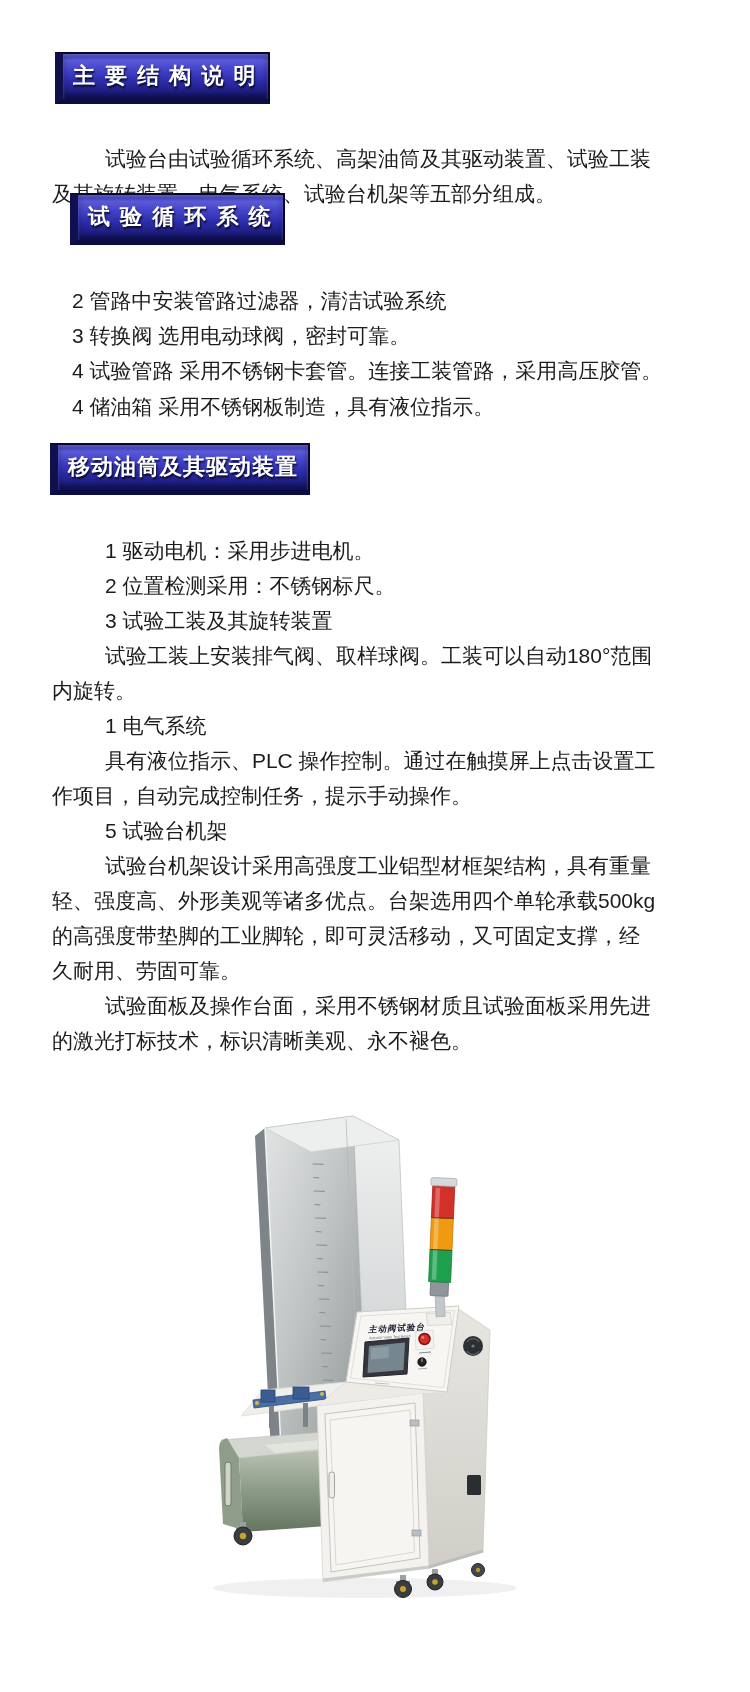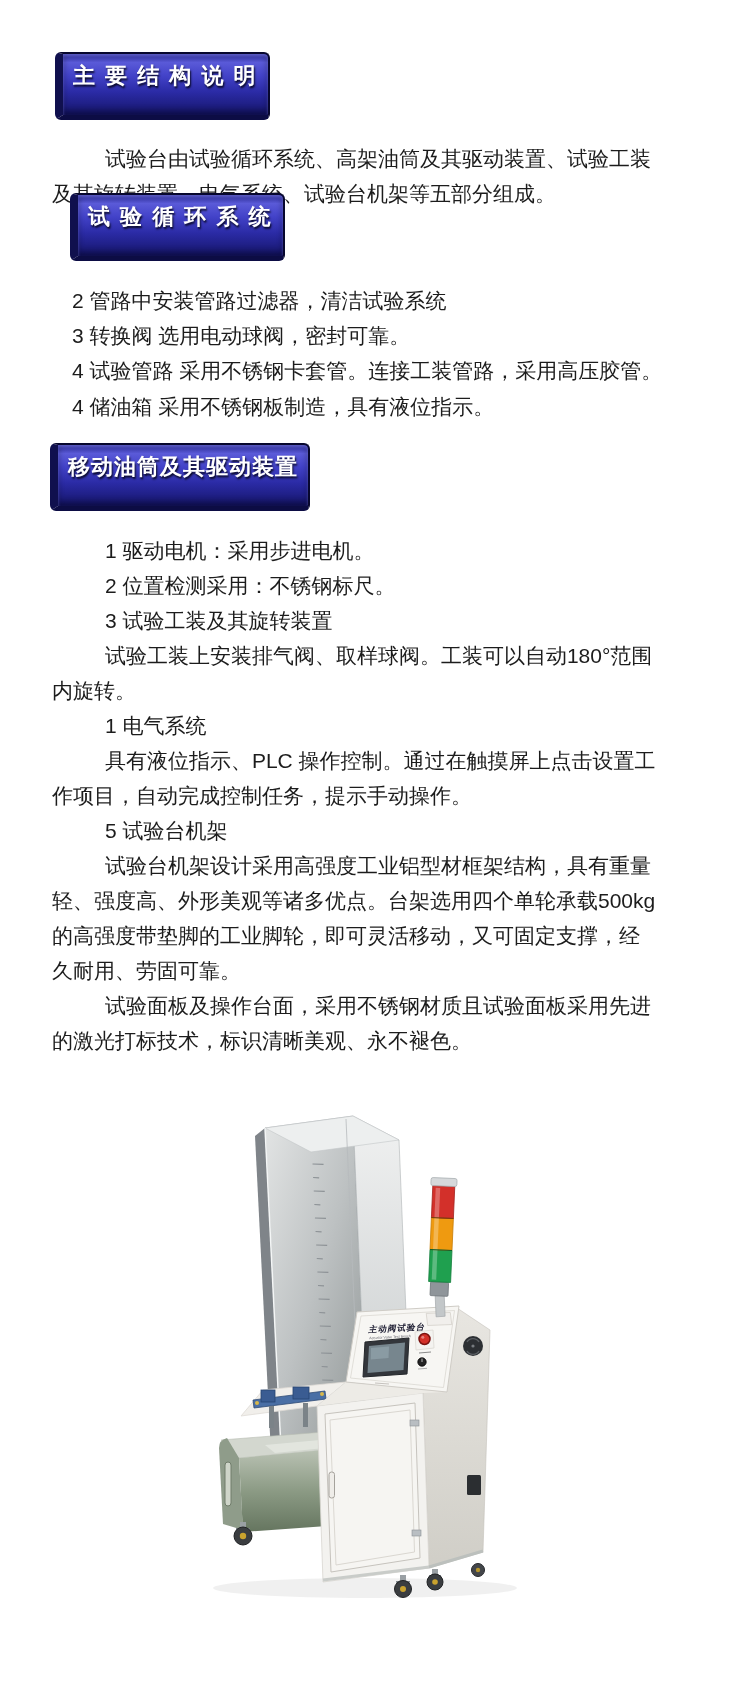--- a/index.html
+++ b/index.html
@@ -9,26 +9,26 @@
     font-family:"Liberation Sans","DejaVu Sans",sans-serif;
     color:#1c1c1c; overflow:hidden;
   }
   .badge {
     position:absolute;
     display:inline-block;
     color:#ffffff;
     font-size:22px;
     font-weight:bold;
     letter-spacing:2px;
-    padding:7px 10px 24px 10px;
+    padding:7px 10px 8px 10px;
     background:linear-gradient(180deg,#26268c 0%,#5a5ad8 14%,#4242c8 36%,#2b2ba6 62%,#15156a 100%);
     border:2px solid #07072e;
     border-left:8px solid #10104e;
     border-bottom:5px solid #0c0c44;
-    border-radius:6px;
+    border-radius:0;
     text-shadow:1px 2px 2px rgba(0,0,10,0.85);
     box-shadow:inset 0 2px 3px rgba(140,140,245,0.55), inset 0 -4px 6px rgba(0,0,25,0.45);
     white-space:pre;
   }
   .bodytext { font-size:21px; line-height:35px;margin-top:37px; }
   #intro { position:absolute; left:52px; top:104px; width:604px; text-indent:2.52em; }
   #circ-list { position:absolute; left:72px; top:246px; width:670px; }
   #circ-list .li { line-height:35.2px; white-space:nowrap; }
   #cyl { position:absolute; left:52px; top:496px; width:604px; }
   #cyl p { margin:0; text-indent:2.52em; line-height:35px; }

